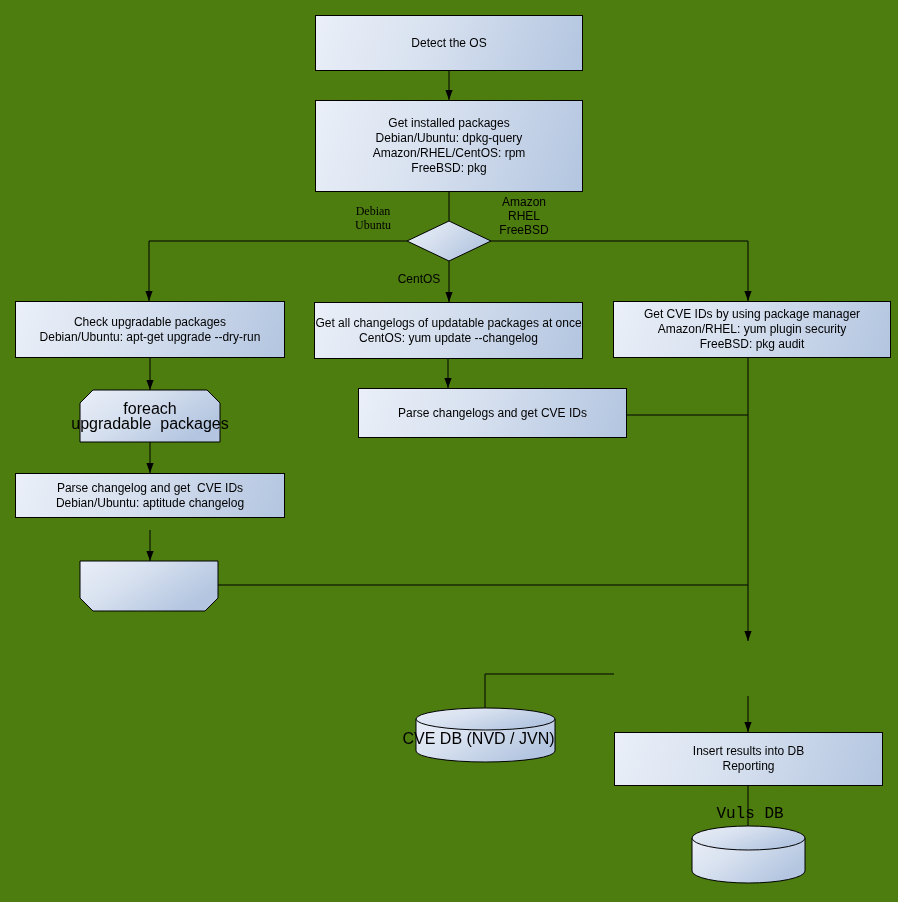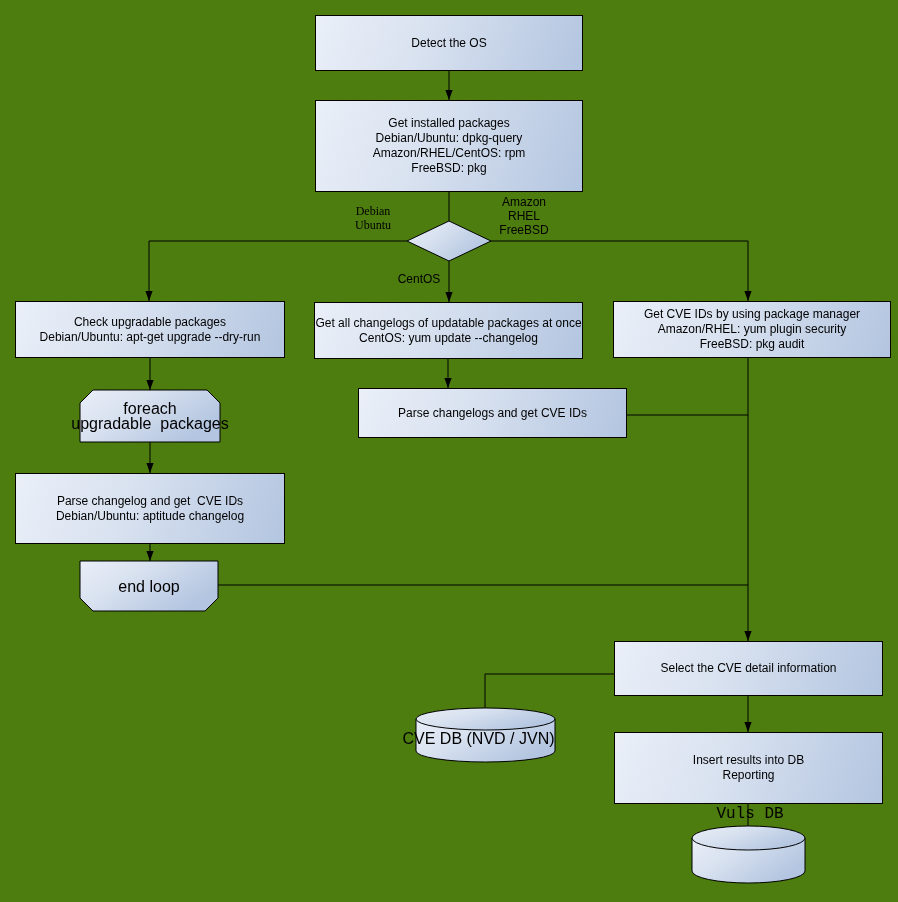--- a/index.html
+++ b/index.html
@@ -22,26 +22,26 @@
     text-align:center; font-size:16px; line-height:15px; white-space:pre;
   }
   .edge-label {
     position:absolute; z-index:3; font-size:12px; line-height:14px;
     text-align:center; white-space:pre;
   }
   
   #n-detect-os            { left:315px; top:15px;  width:268px; height:56px; }
   #n-get-installed        { left:315px; top:100px; width:268px; height:92px; }
   #n-check-upgradable     { left:15px;  top:301px; width:270px; height:57px; }
-  #n-parse-changelog-apt  { left:15px;  top:473px; width:270px; height:71px; }
+  #n-parse-changelog-apt  { left:15px;  top:473px; width:270px; height:45px; }
   #n-get-all-changelogs   { left:314px; top:302px; width:269px; height:57px; }
   #n-parse-changelogs     { left:314px; top:388px; width:269px; height:50px;margin-left:44px; }
   #n-get-cve-pkg-mgr      { left:613px; top:301px; width:278px; height:57px; }
   #n-select-cve-detail    { left:614px; top:641px; width:269px; height:55px; }
-  #n-insert-results       { left:614px; top:732px; width:269px; height:72px; }
+  #n-insert-results       { left:614px; top:732px; width:269px; height:54px; }
   
   #l-foreach  { left:80px;  top:390px; width:140px; height:52px; }
   #l-endloop  { left:80px;  top:561px; width:138px; height:50px; }
   #l-cvedb    { left:416px; top:716px; width:125px; height:44px;text-align:right; }
   #l-vulsdb   { left:692px; top:792px; width:116px; height:44px;font-family:Liberation Mono, monospace; }
   
   #el-left    { left:344px; top:204px; width:58px;font-family:Liberation Serif, serif; }
   #el-right   { left:494px; top:195px; width:60px; }
   #el-centos  { left:390px; top:272px; width:58px; }
 </style>
@@ -112,29 +112,27 @@
 
   <div class="node" id="n-get-all-changelogs">Get all changelogs of updatable packages at once
 CentOS: yum update --changelog</div>
 
   <div class="node" id="n-parse-changelogs">Parse changelogs and get CVE IDs</div>
 
   <div class="node" id="n-get-cve-pkg-mgr">Get CVE IDs by using package manager
 Amazon/RHEL: yum plugin security
 FreeBSD: pkg audit</div>
 
-  <div class="node" id="n-select-cve-detail">Select the CVE detail information</div>
 
   <div class="node" id="n-insert-results">Insert results into DB
 Reporting</div>
 
   <div class="shape-label" id="l-foreach">foreach
 upgradable  packages</div>
 
-  <div class="shape-label" id="l-endloop">end loop</div>
 
   <div class="shape-label" id="l-cvedb">CVE DB (NVD / JVN)</div>
 
   <div class="shape-label" id="l-vulsdb">Vuls DB</div>
 
   <div class="edge-label" id="el-left">Debian
 Ubuntu</div>
 
   <div class="edge-label" id="el-right">Amazon
 RHEL

